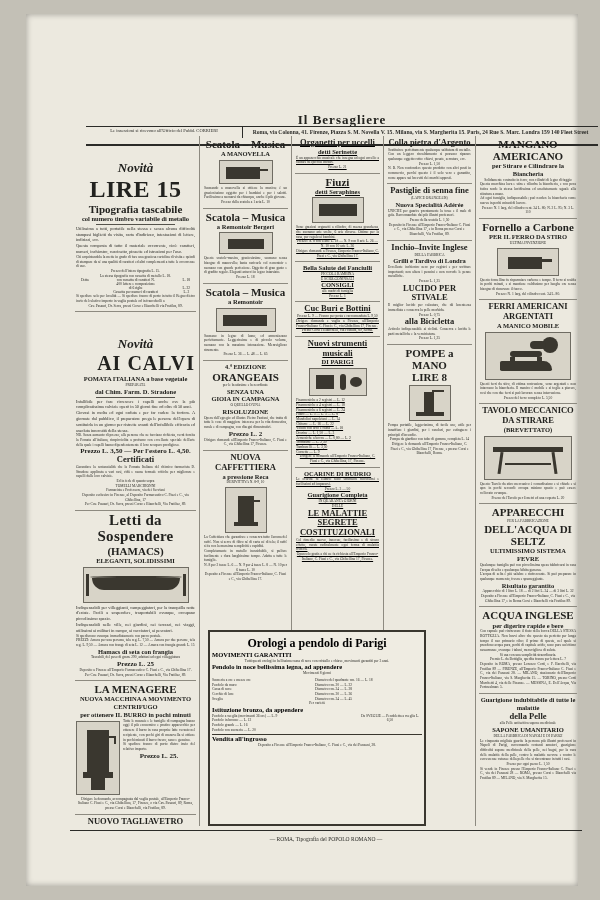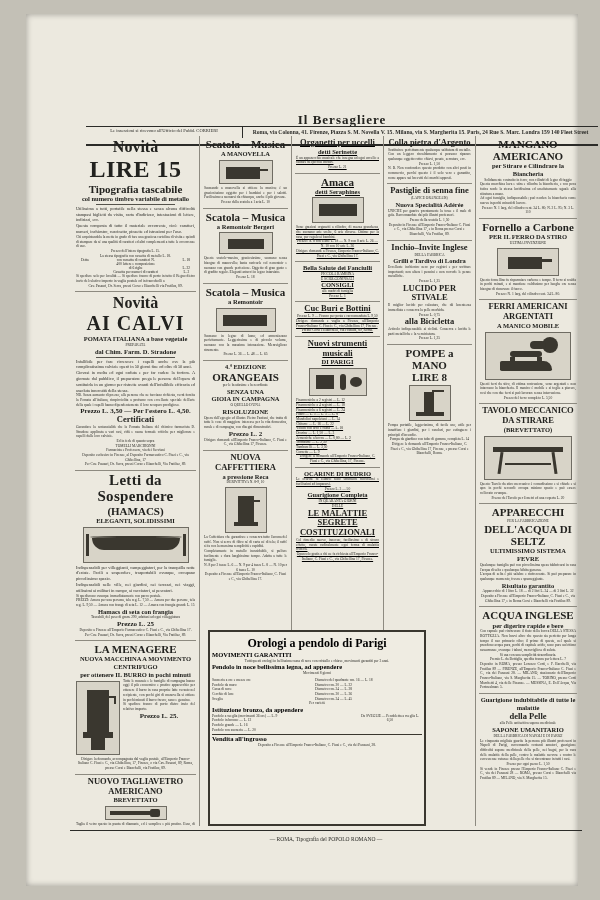--- a/index.html
+++ b/index.html
@@ -57,22 +57,22 @@
     border-bottom:1px solid #8d8a80;
     padding:2px 1px 3px 1px;
     text-align:center;
     color:#22221f;
   }
   .ad:last-child{border-bottom:none;}
   .hd1{font-size:15px;font-weight:bold;letter-spacing:.3px;line-height:1.05;}
   .hd2{font-size:11px;font-weight:bold;line-height:1.1;}
   .hd3{font-size:8.5px;font-weight:bold;line-height:1.15;}
   .hd4{font-size:6.5px;font-weight:bold;line-height:1.2;}
-  .script{font-family:"Liberation Serif",serif;font-size:16px;font-weight:bold;}
-  .big{font-size:20px;font-weight:bold;letter-spacing:1px;}
+  .script{font-family:"Liberation Serif",serif;font-style:italic;font-size:13px;font-weight:bold;margin-top:22px;}
+  .big{font-size:20px;font-weight:bold;letter-spacing:1px;text-align:right;}
   .huge{font-size:24px;font-weight:bold;letter-spacing:.5px;}
   .body{font-size:4.3px;line-height:1.35;text-align:justify;color:#2a2a26;}
   .tiny{font-size:3.6px;line-height:1.3;text-align:justify;color:#2a2a26;}
   .tinyc{font-size:3.6px;line-height:1.3;text-align:center;color:#2a2a26;}
   .rule-sm{height:1px;background:#55534c;margin:1px 20px;}
   .price{font-size:7px;font-weight:bold;}
   .imgbox{
     margin:2px auto;background:#d8d4c8;border:1px solid #6f6c63;
     position:relative;overflow:hidden;
   }
@@ -285,21 +285,21 @@
     <div class="col c3">
 
       <div class="ad">
         <div class="hd3">Organetti per uccelli</div>
         <div class="hd4">detti Serinette</div>
         <div class="tiny">È un apparecchio musicale che insegna ad ogni uccello a cantare dei piccoli motivi.</div>
         <div class="tinyc">Prezzo L. 21</div>
       </div>
 
       <div class="ad">
-        <div class="hd2">Amaca</div>
+        <div class="hd2">Fiuzi</div>
         <div class="hd4">detti Seraphines</div>
         <div class="imgbox" style="width:50px;height:24px;">
           <div class="ink" style="left:6px;top:6px;width:38px;height:12px;"></div>
         </div>
         <div class="tiny">Sono graziosi organetti a cilindro, di mezza grandezza, che suonano arie scelte, 6 arie diverse. Ottimo per la casa, per regalo ai bambini.</div>
         <div class="tinyc">Prezzo: N. 8 con 6 arie L. 18 — N. 9 con 8 arie L. 26 — N. 10 con 10 arie L. 36</div>
         <div class="tinyc">Dirigere domande a Firenze, Emporio Franco-Italiano, C. Fiuzi e C., via Ghibellina 17.</div>
       </div>
 
       <div class="ad">

